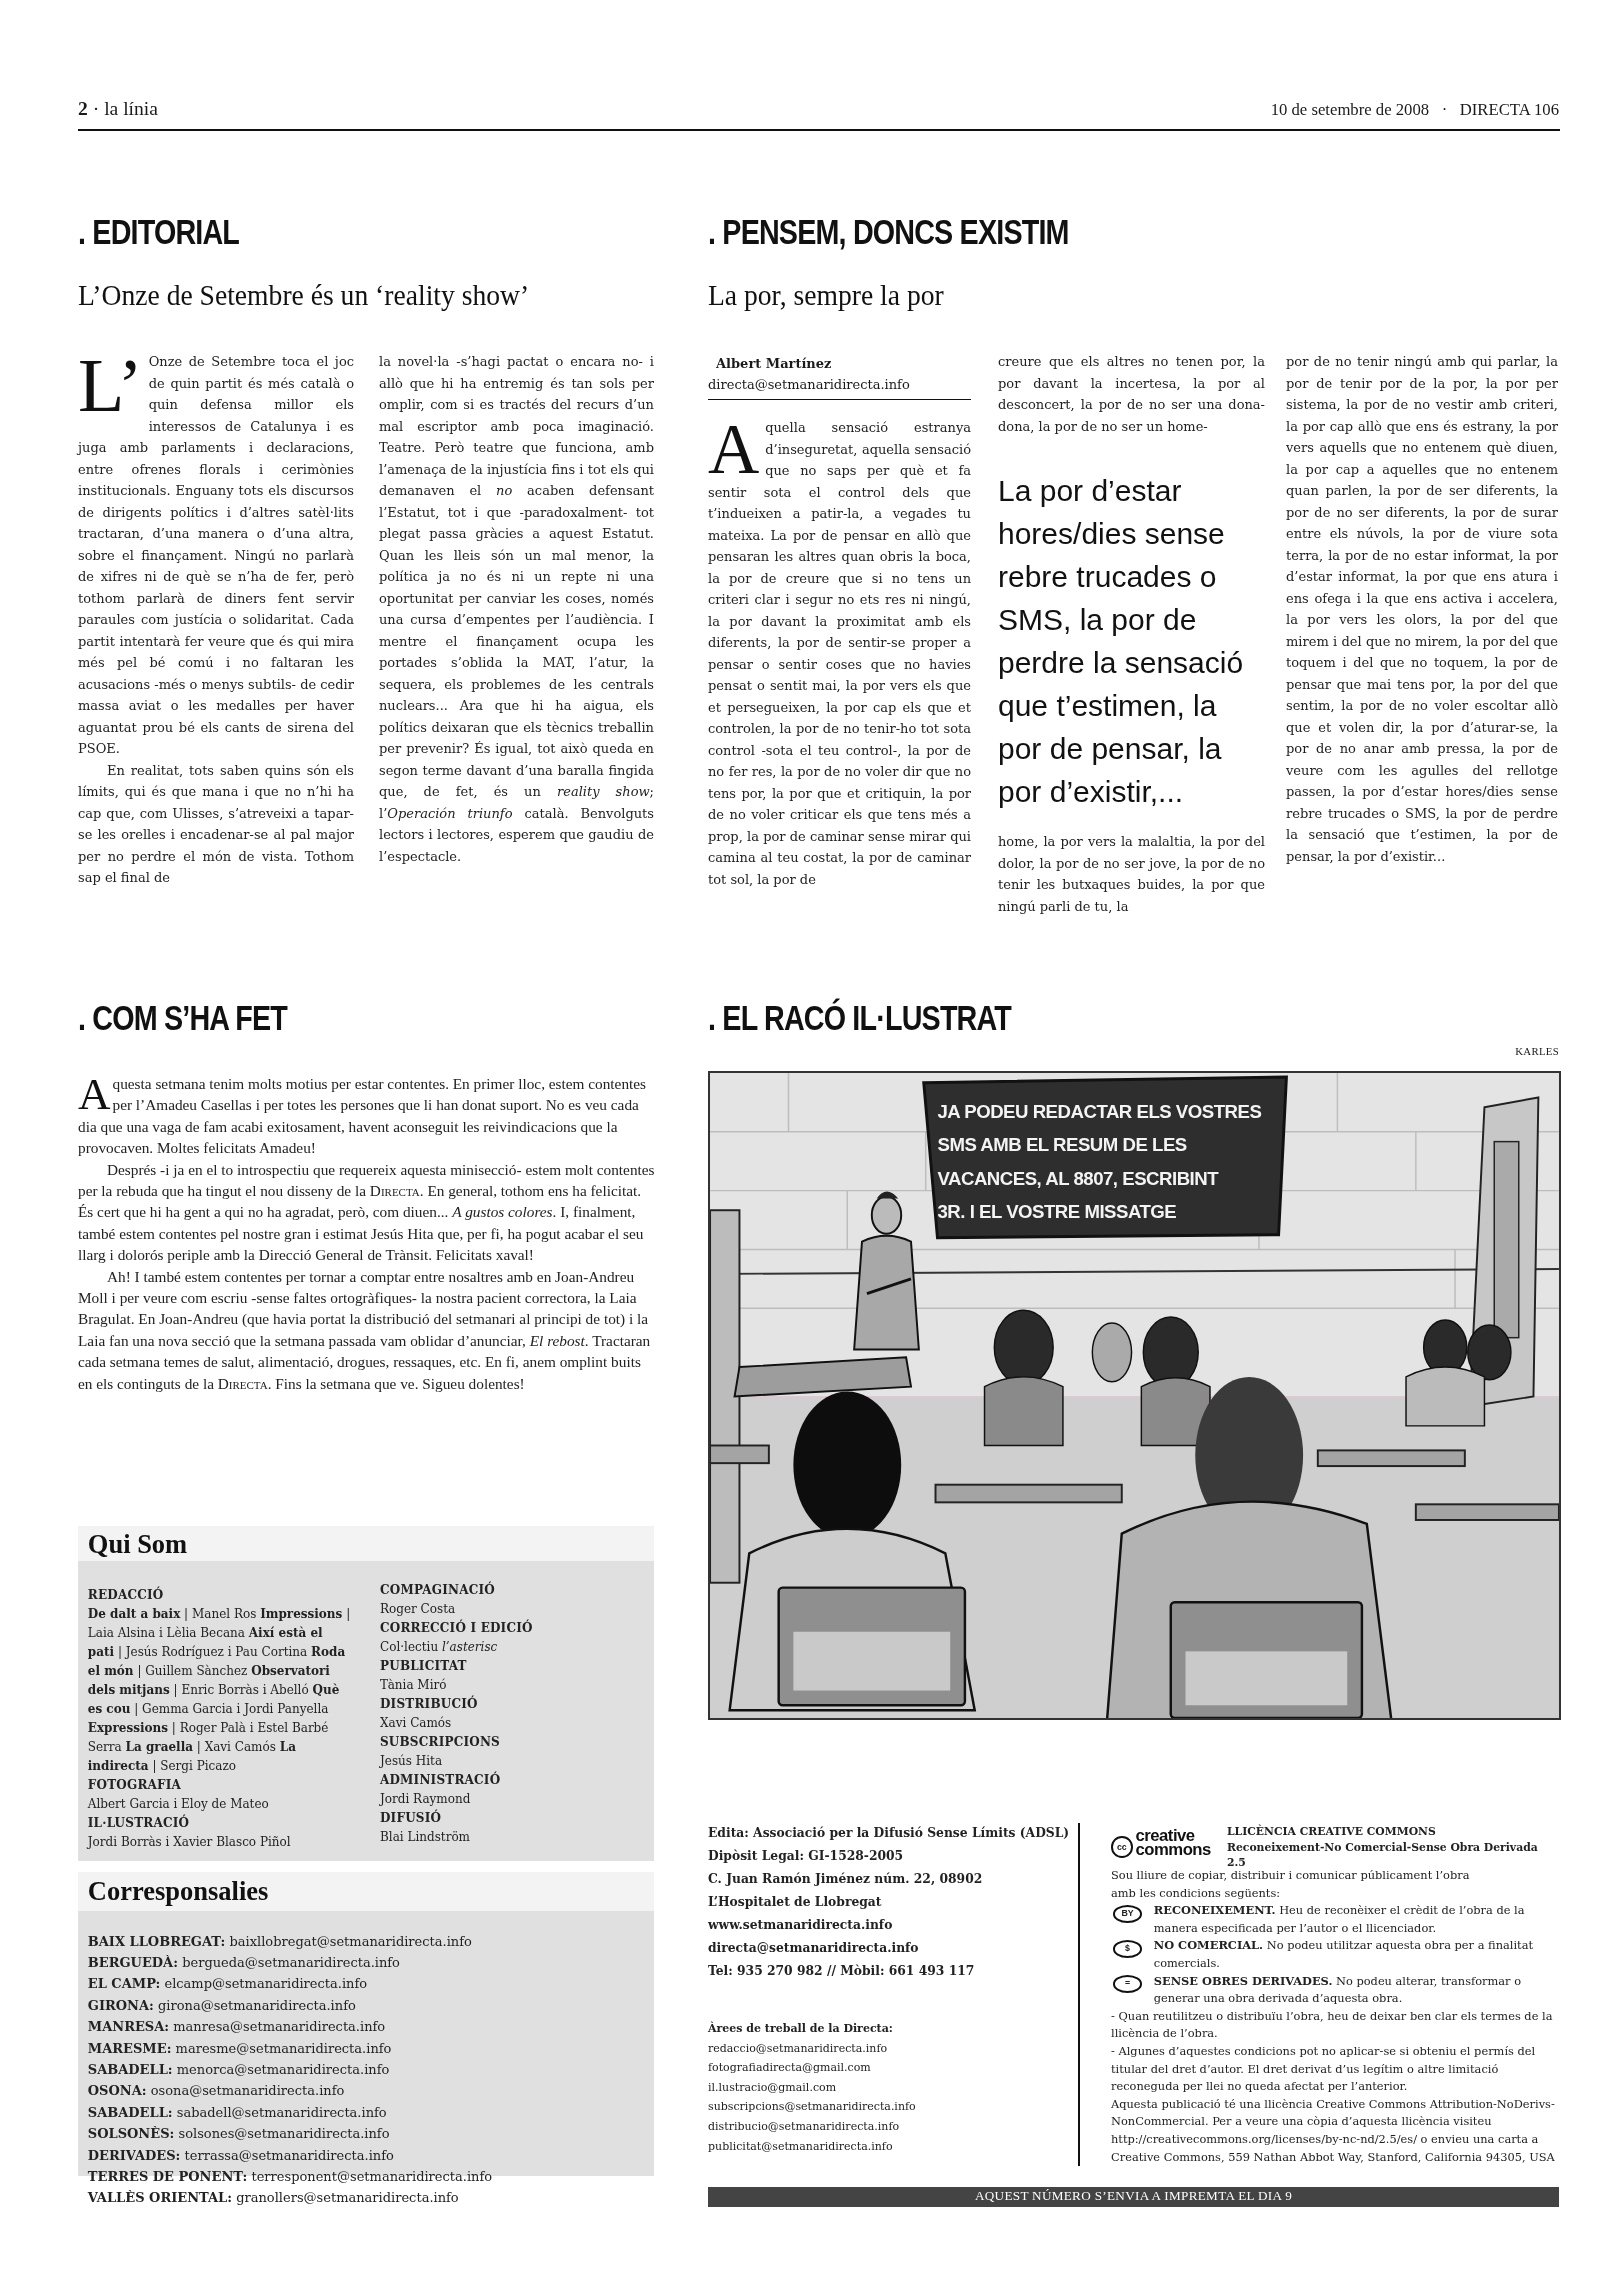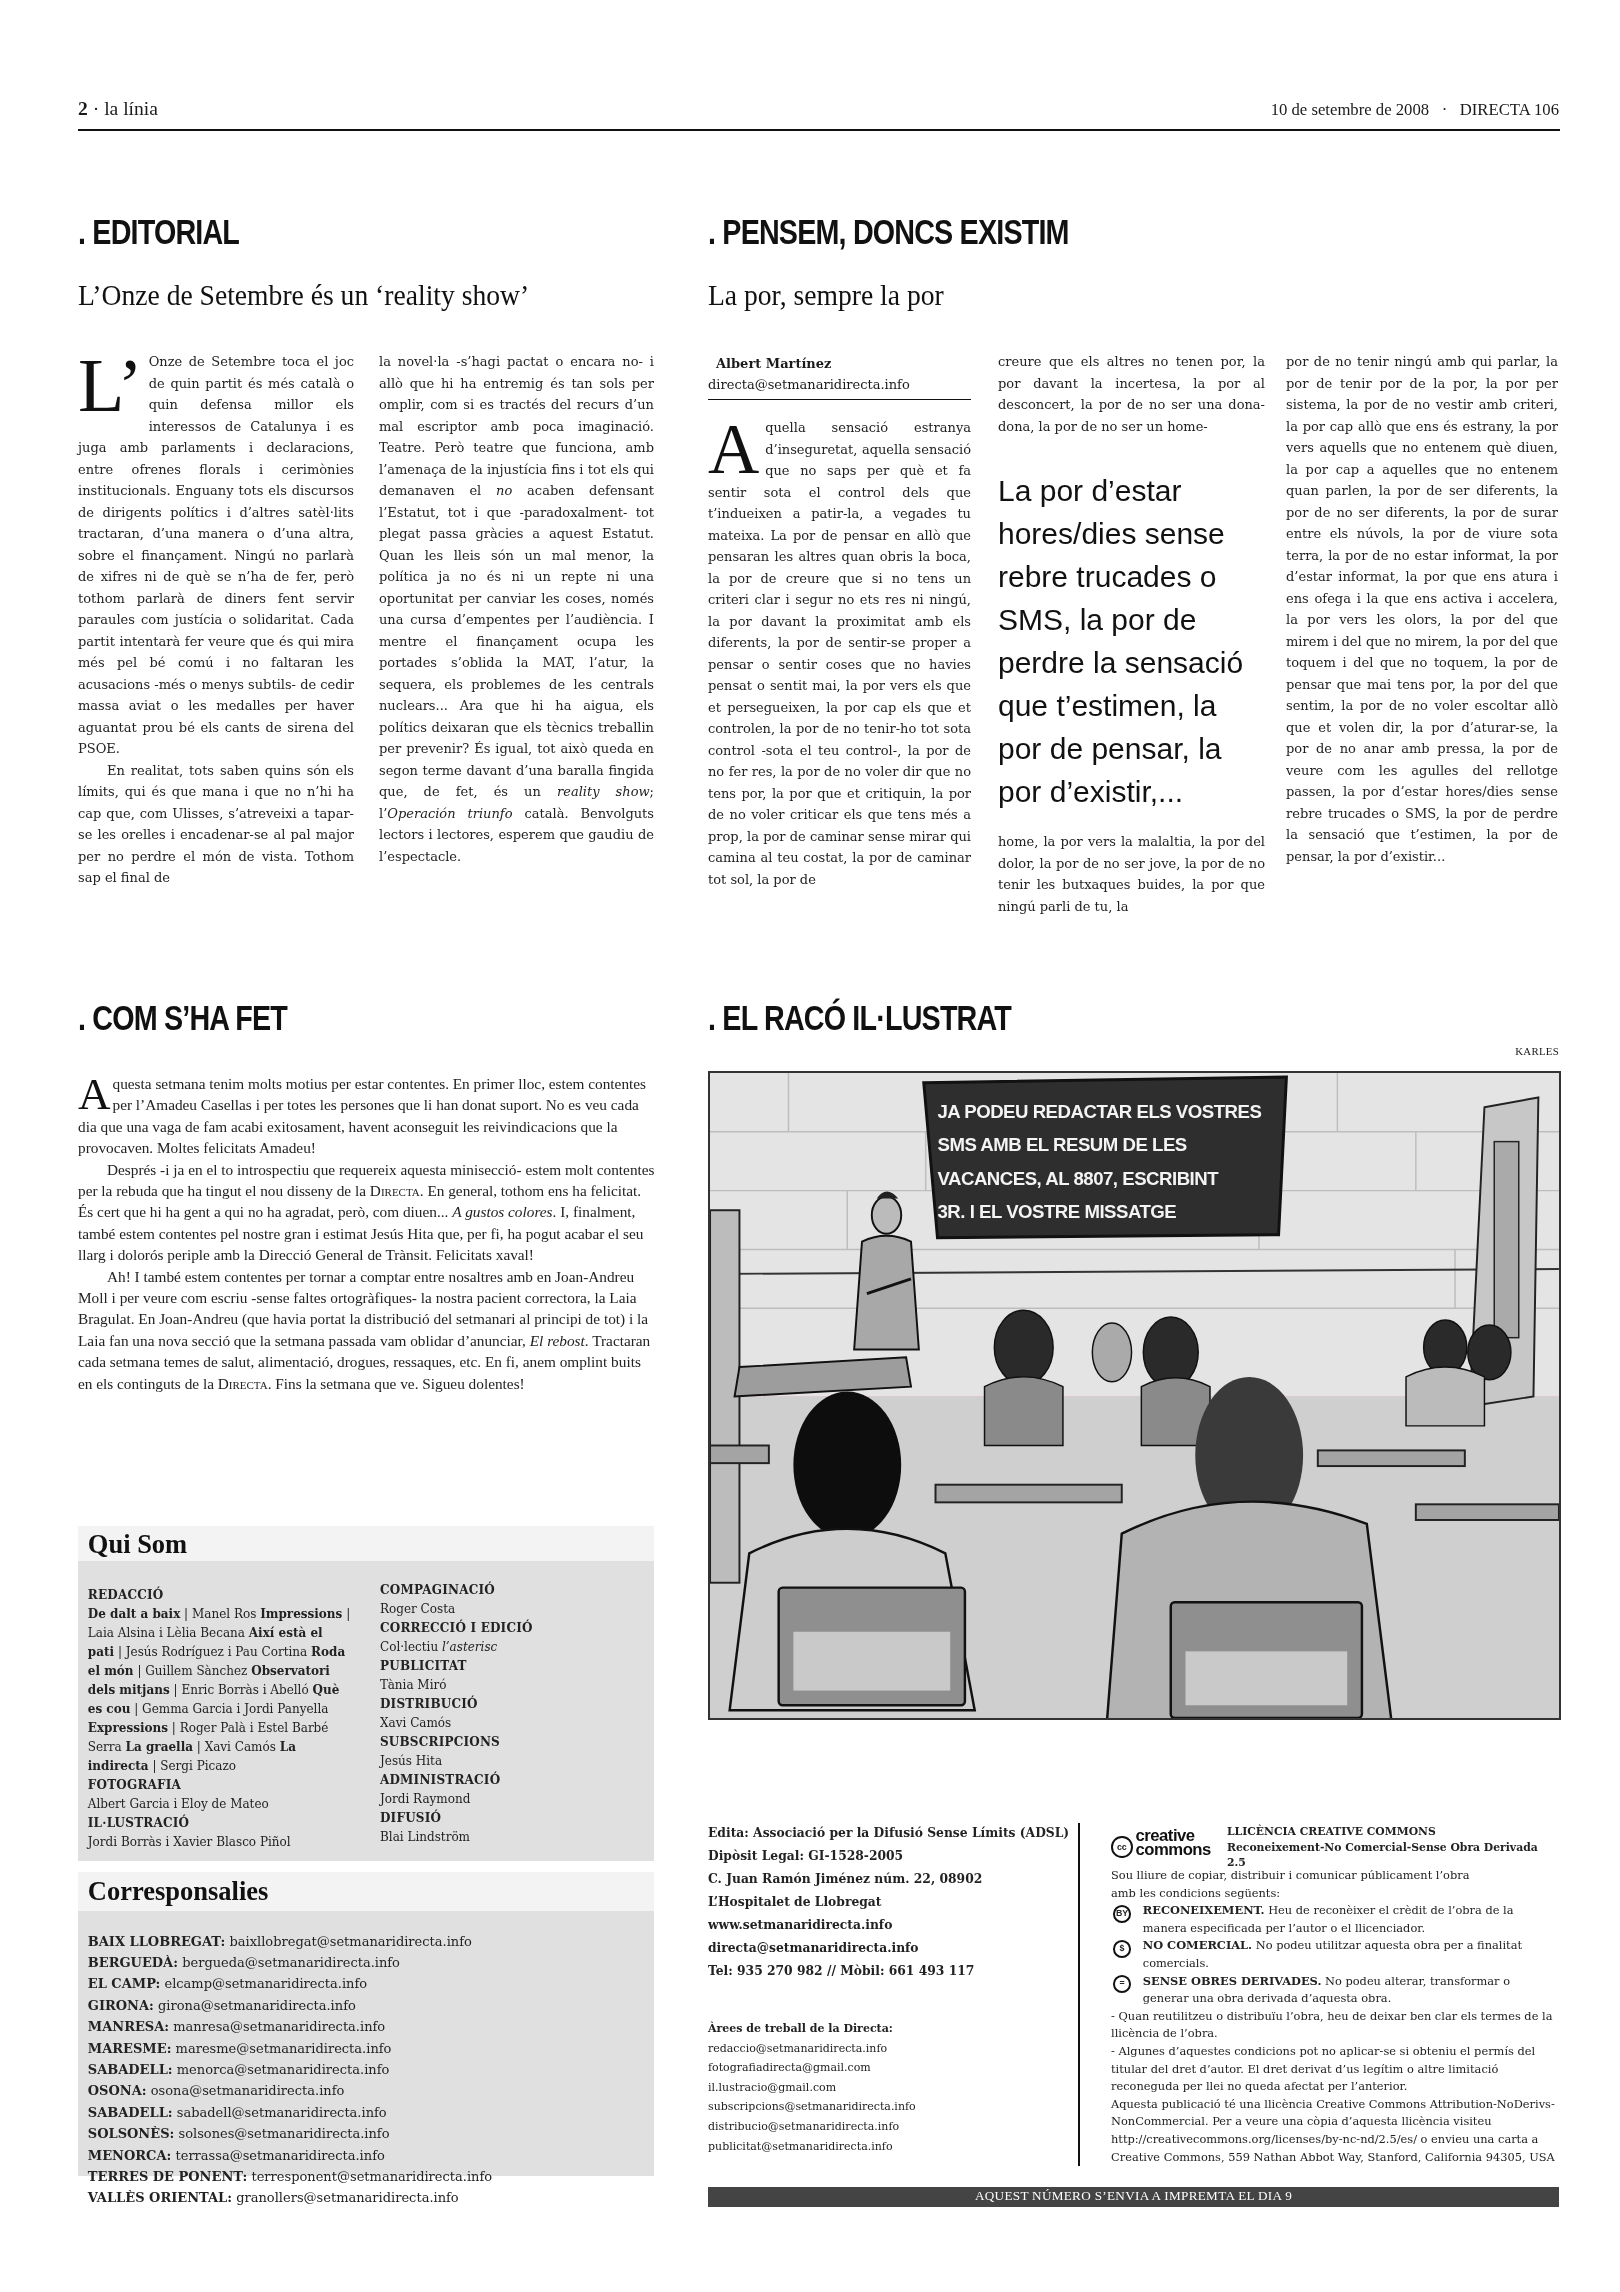--- a/index.html
+++ b/index.html
@@ -56,21 +56,21 @@
 
   
   .edita { font-family: "DejaVu Serif", serif; font-size: 12.3px; line-height: 23px; font-weight: bold; color: #222; }
   .areas { font-family: "DejaVu Serif", serif; font-size: 11px; line-height: 19.6px; color: #222; }
   .areas .t { font-weight: bold; }
   #vrule { width: 2px; background: #111; }
 
   .cc { font-family: "DejaVu Serif", serif; font-size: 11.4px; line-height: 17.6px; color: #222; }
   .cc b { font-weight: bold; }
   .cc-logo-text { font-family: "Liberation Sans", sans-serif; font-weight: bold; line-height: 14.7px; font-size: 16.7px; color: #111; letter-spacing: -0.5px; }
-  .cc-icon { width: 18px; height: 17.6px; border: 2px solid #111; border-radius: 50%; font-family: "Liberation Sans", sans-serif;
+  .cc-icon { width: 29px; height: 17.6px; border: 2px solid #111; border-radius: 50%; font-family: "Liberation Sans", sans-serif;
              font-size: 8.8px; font-weight: bold; display: flex; align-items: center; justify-content: center; box-sizing: border-box; }
 
   #banner { background: #444; color: #fff; font-family: "Liberation Serif", serif; font-size: 13.2px;
             text-align: center; line-height: 18.6px; letter-spacing: 0.3px; }
 </style>
 </head>
 <body>
 
 <div id="hdr-left" class="abs">
   <b>2</b>
@@ -231,21 +231,21 @@
       <div><b>BAIX LLOBREGAT:</b><span> baixllobregat@setmanaridirecta.info</span></div>
       <div><b>BERGUEDÀ:</b><span> bergueda@setmanaridirecta.info</span></div>
       <div><b>EL CAMP:</b><span> elcamp@setmanaridirecta.info</span></div>
       <div><b>GIRONA:</b><span> girona@setmanaridirecta.info</span></div>
       <div><b>MANRESA:</b><span> manresa@setmanaridirecta.info</span></div>
       <div><b>MARESME:</b><span> maresme@setmanaridirecta.info</span></div>
       <div><b>SABADELL:</b><span> menorca@setmanaridirecta.info</span></div>
       <div><b>OSONA:</b><span> osona@setmanaridirecta.info</span></div>
       <div><b>SABADELL:</b><span> sabadell@setmanaridirecta.info</span></div>
       <div><b>SOLSONÈS:</b><span> solsones@setmanaridirecta.info</span></div>
-      <div><b>MENORCA:</b><span> terrassa@setmanaridirecta.info</span></div>
+      <div><b>DERIVADES:</b><span> terrassa@setmanaridirecta.info</span></div>
       <div><b>TERRES DE PONENT:</b><span> terresponent@setmanaridirecta.info</span></div>
       <div><b>VALLÈS ORIENTAL:</b><span> granollers@setmanaridirecta.info</span></div>
     </div>
 </div>
 
 <div id="edita-lines" class="abs edita" style="left:708px; top:1821px; width:363px;">
     <div>Edita: Associació per la Difusió Sense Límits (ADSL)</div>
     <div>Dipòsit Legal: GI-1528-2005</div>
     <div>C. Juan Ramón Jiménez núm. 22, 08902</div>
     <div>L’Hospitalet de Llobregat</div>

